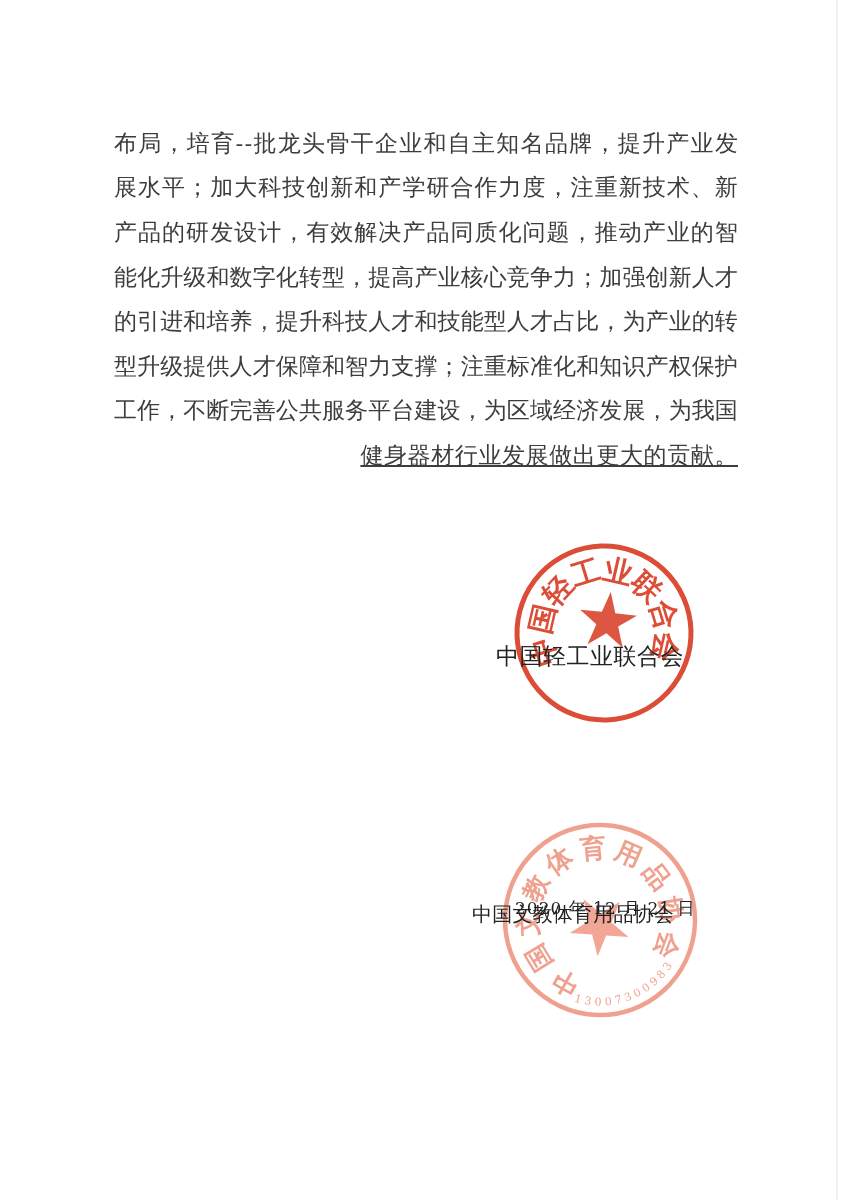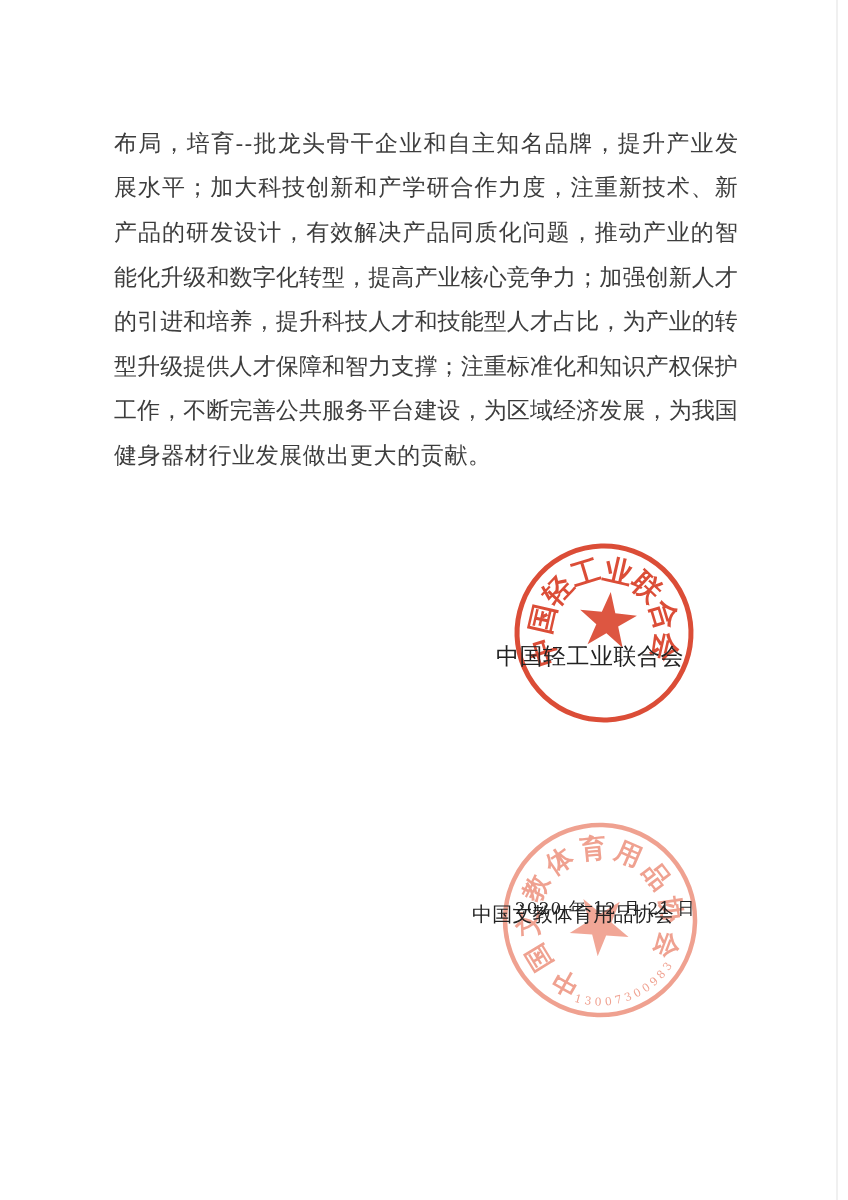--- a/index.html
+++ b/index.html
@@ -20,22 +20,23 @@
     font-size: 23px;
   }
   .pline { height: 44.6px; }
   .jline {
     display: flex;
     justify-content: space-between;
     align-items: center;
   }
   .lline {
     line-height: 44.6px;
-    text-align: left;
+    text-align: right;
     letter-spacing: 0.6px;
+    text-decoration: underline;
   }
   
   .sig {
     position: absolute;
     color: #222222;
     white-space: nowrap;
     z-index: 3;
   }
   .sig-org1 { left: 496px; top: 641px; font-size: 23px; letter-spacing: 0.5px; }
   .sig-org2 { left: 472px; top: 901px; font-size: 20px; letter-spacing: 0.2px; }

